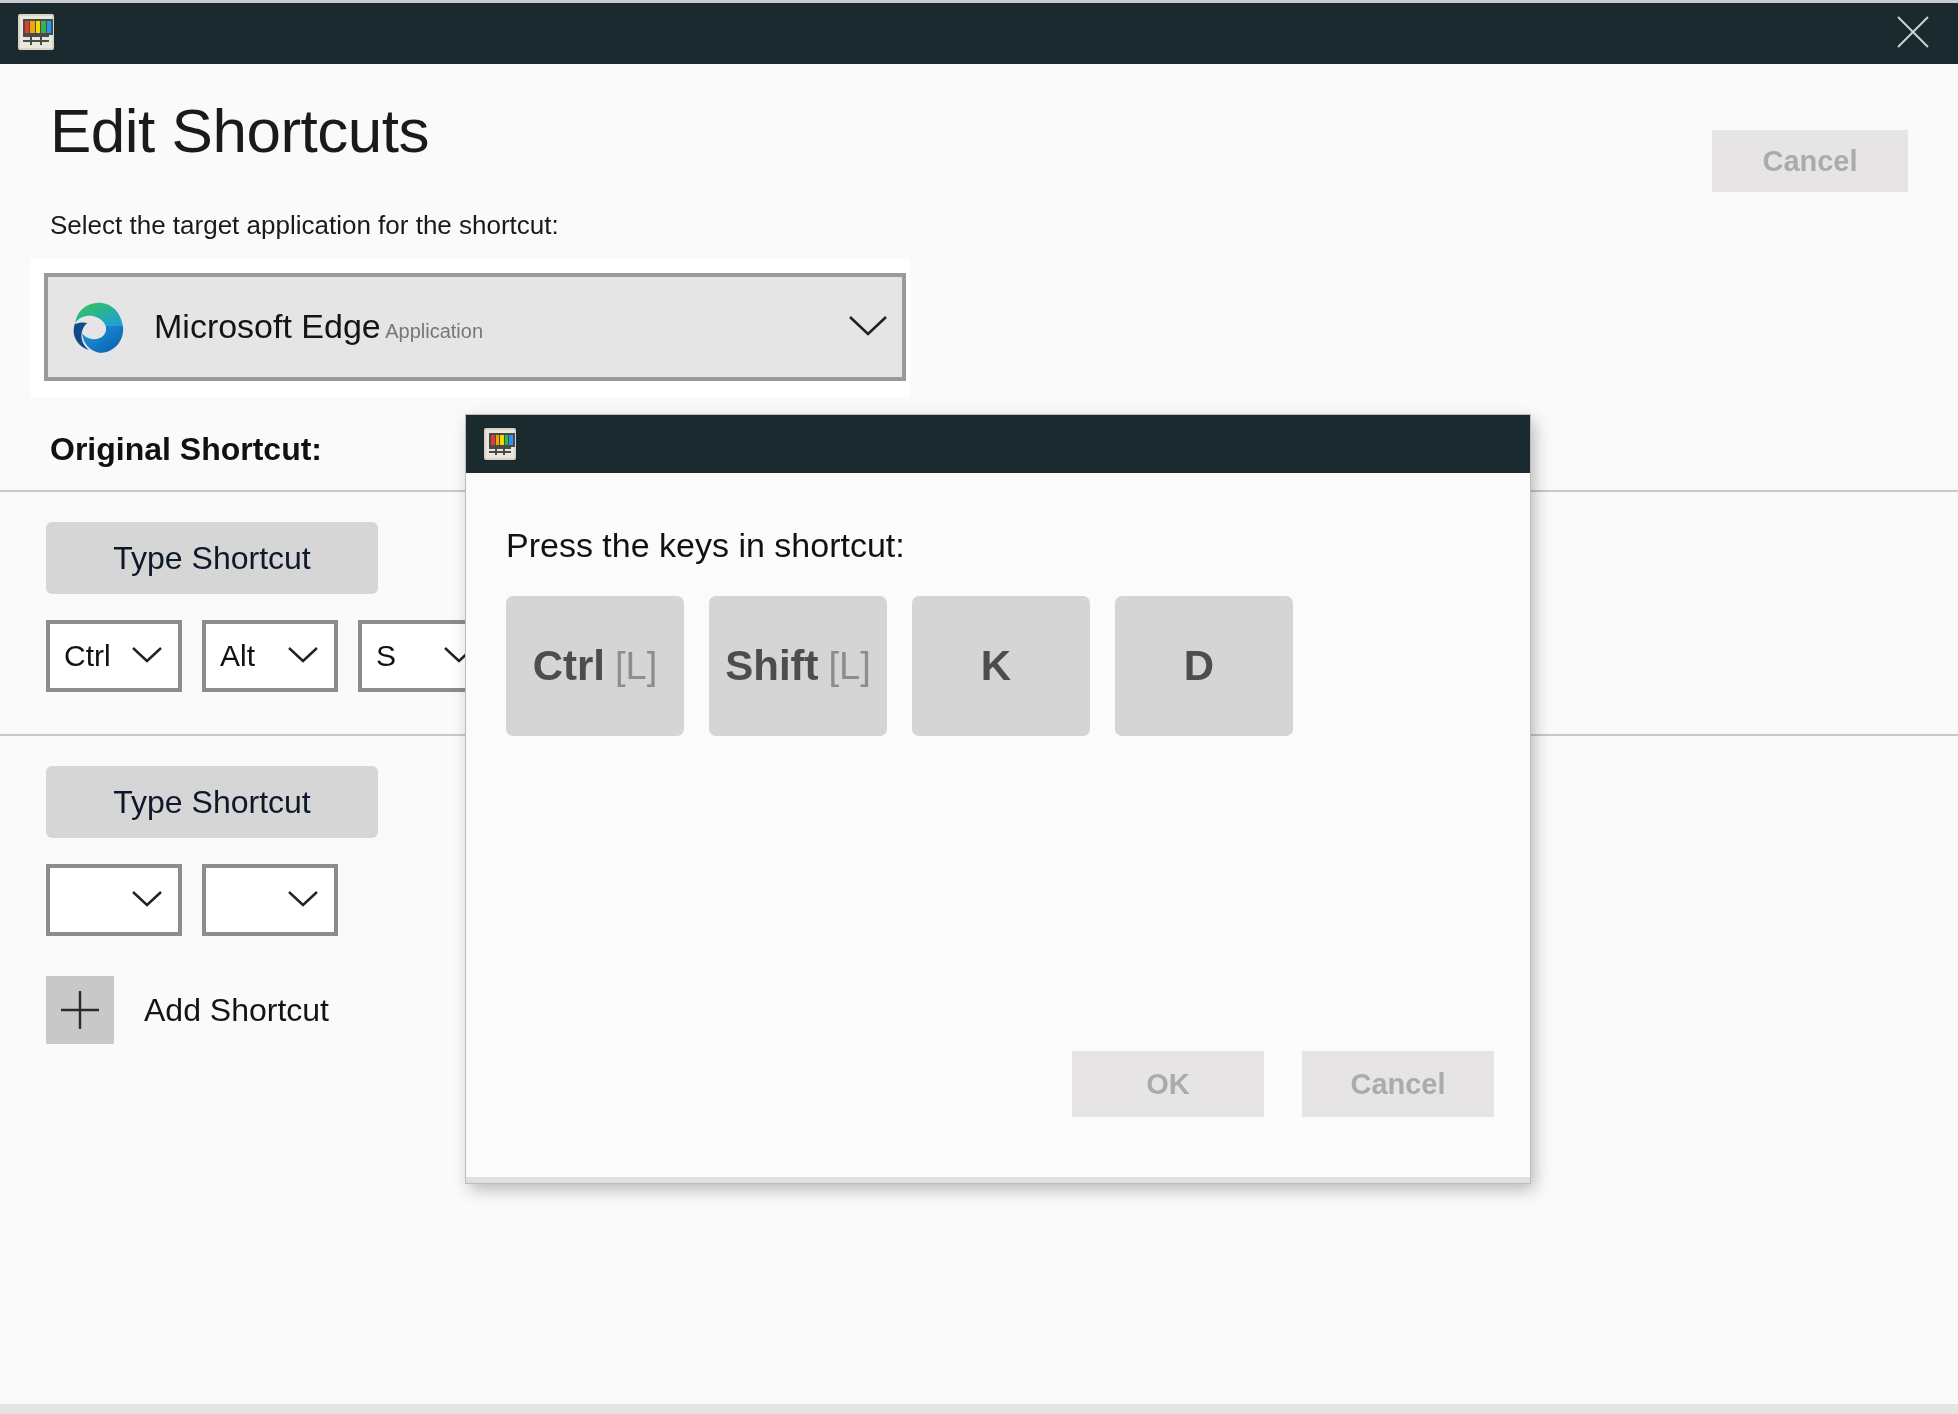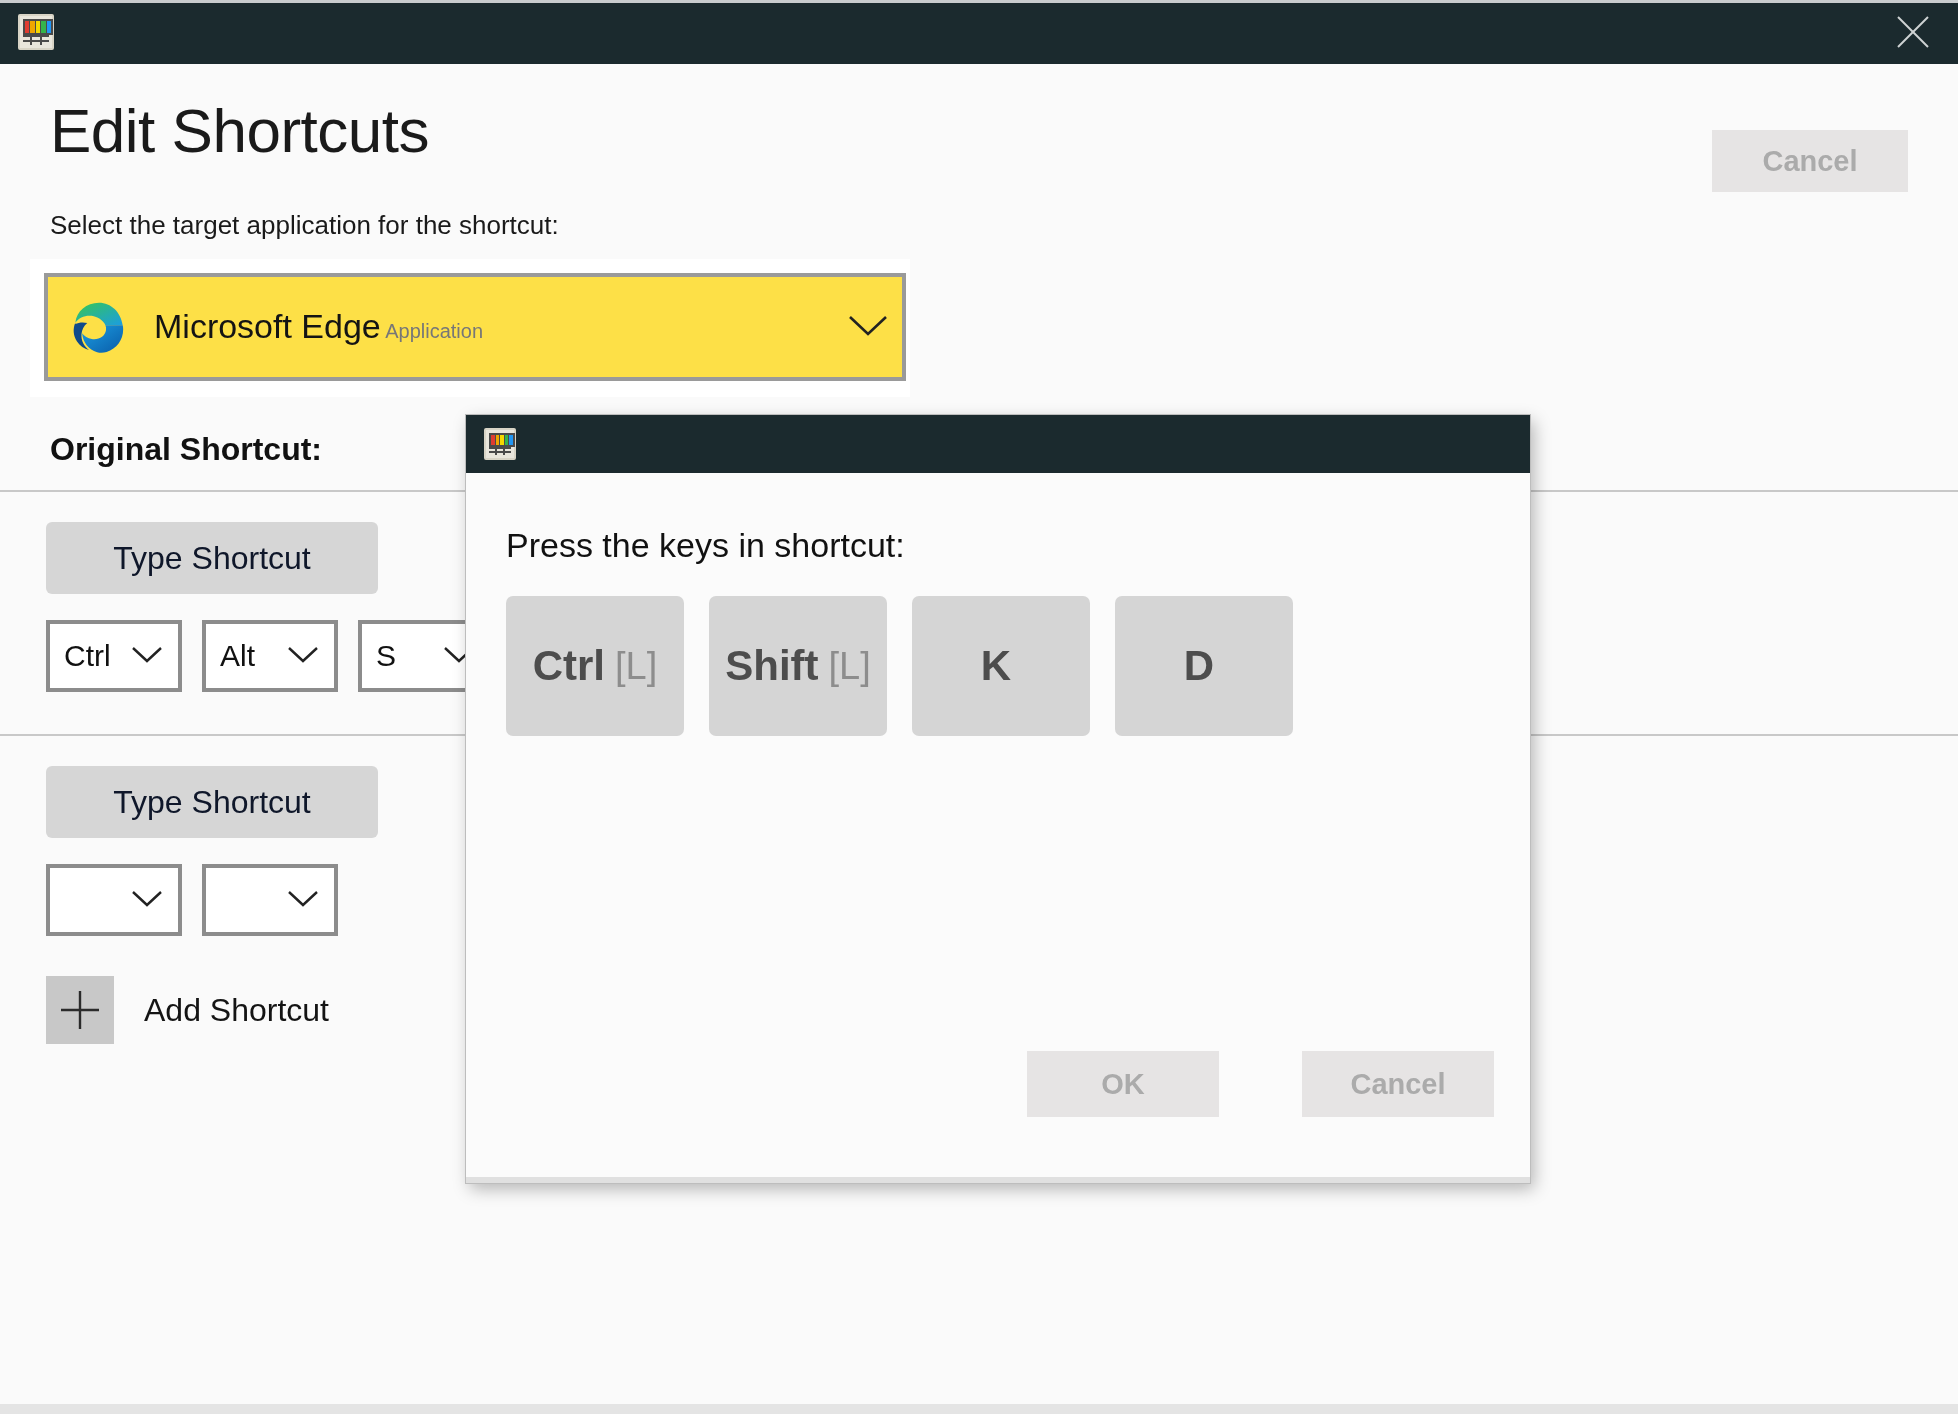--- a/index.html
+++ b/index.html
@@ -134,21 +134,21 @@
   .app-picker-shell {
     margin: 18px 0 0 30px;
     width: 880px;
     background: #ffffff;
     padding: 14px 0 16px 14px;
     box-sizing: border-box;
   }
   .app-combo {
     width: 862px;
     height: 108px;
-    background: #fde047;
+    background: #e5e5e5;
     border: 4px solid #9a9a9a;
     box-sizing: border-box;
     display: flex;
     align-items: center;
     padding: 0 10px 0 22px;
     cursor: pointer;
   }
   .edge-logo { width: 58px; height: 58px; flex: 0 0 auto; }
   .app-combo-text { margin-left: 26px; flex: 1 1 auto; }
   .app-combo-title { font-size: 34px; font-weight: 300; color: #141414; line-height: 1.1; }
@@ -316,21 +316,20 @@
     min-width: 192px;
     height: 66px;
     background: #e6e4e4;
     border: none;
     color: #ababab;
     font-size: 29px;
     font-weight: 600;
     font-family: "Liberation Sans", sans-serif;
     display: flex; align-items: center; justify-content: center;
     cursor: default;
-    margin-left: 45px;
   }
   .dlg-bottom-edge {
     height: 6px;
     background: #e0e0e0;
     flex: 0 0 auto;
   }
 </style>
 </head>
 <body>
 

